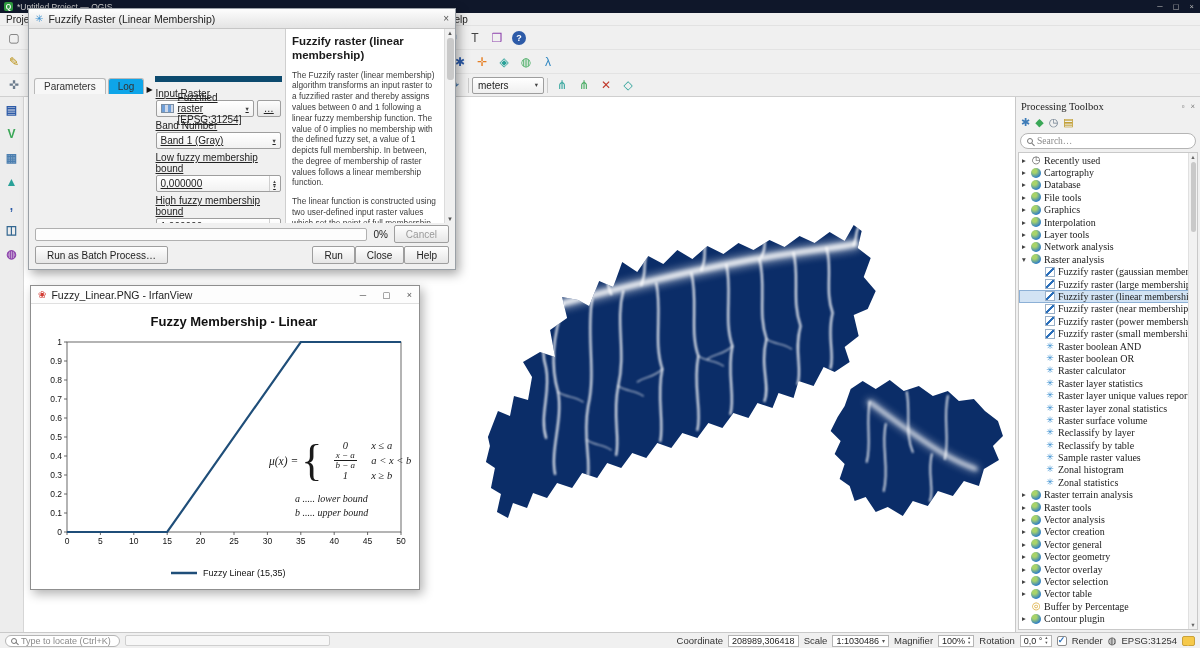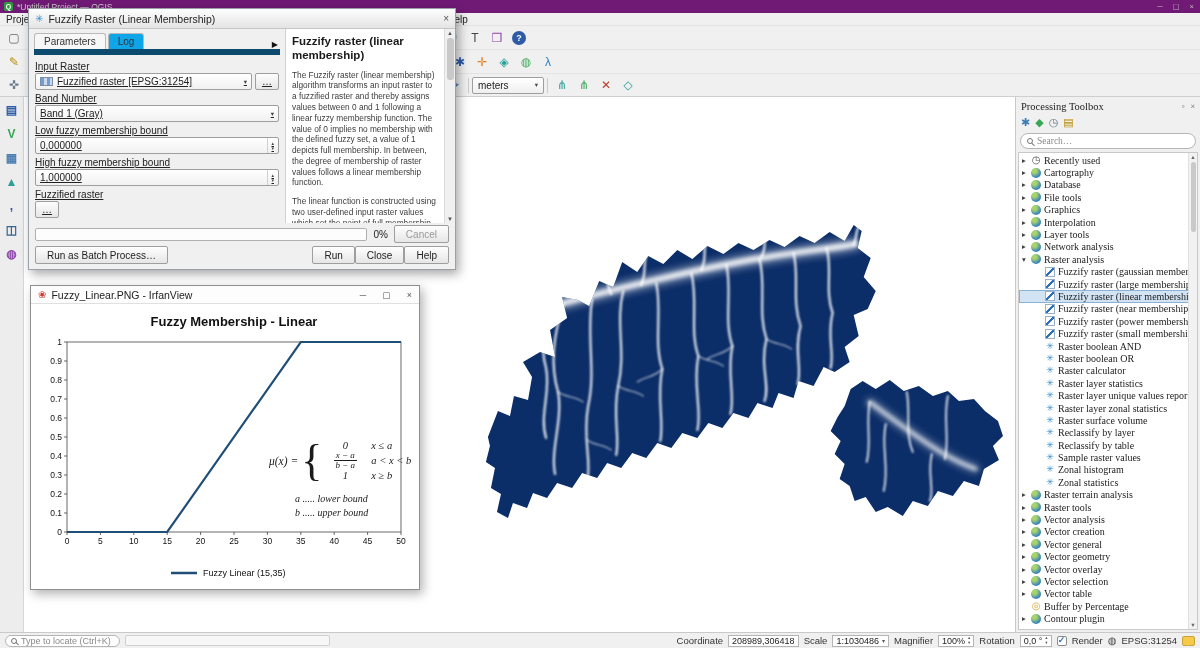--- a/index.html
+++ b/index.html
@@ -1,20 +1,20 @@
 <!DOCTYPE html>
 <html><head>
 <meta charset="utf-8">
 <style>
   * { box-sizing: border-box; margin: 0; padding: 0; }
   html,body { width:1200px; height:648px; overflow:hidden; }
   body { font-family:"Liberation Sans",sans-serif; font-size:11px; background:#f0f0f0; position:relative; color:#222; }
 
   
-  .titlebar { height:13px; background:#701a75; color:#c8c8c8; display:flex; align-items:center; padding:0 4px; font-size:8.5px; }
+  .titlebar { height:13px; background:#0f172a; color:#c8c8c8; display:flex; align-items:center; padding:0 4px; font-size:8.5px; }
   .qlogo { width:9px; height:9px; border-radius:2px; background:#2e9a3f; color:#fff; font-size:7px; font-weight:bold; display:flex; align-items:center; justify-content:center; margin-right:4px; }
   .title-text { flex:1; white-space:nowrap; overflow:hidden; }
   .win-controls { display:flex; gap:10px; font-size:7.5px; color:#bbb; padding-right:2px; }
 
   
   .menubar { height:13px; background:#f0f0f0; display:flex; align-items:center; gap:12px; padding:0 6px; font-size:10px; border-bottom:1px solid #e2e2e2; }
   .menu-item { color:#222; }
   .tbrow { height:24px; background:#f0f0f0; display:flex; align-items:center; padding:0 3px; border-bottom:1px solid #e3e3e3; }
   .tbrow.last { height:23px; border-bottom:1px solid #cfcfcf; }
   .tb-icon { width:20px; height:20px; display:inline-flex; align-items:center; justify-content:center; font-size:12px; margin:0 1px; border-radius:2px; }
@@ -68,21 +68,21 @@
   .bubble-icon { width:13px; height:10px; background:#f6c94a; border:1px solid #caa23a; border-radius:2px; position:relative; }
   .bubble-icon::after { content:""; position:absolute; left:2px; bottom:-4px; border:3px solid transparent; border-top-color:#f6c94a; }
 
   
   .dialog { position:absolute; left:28px; top:8px; width:428px; height:262px; background:#f0f0f0; border:1px solid #9aa0a6; box-shadow:3px 4px 10px rgba(0,0,0,0.35); z-index:60; display:flex; flex-direction:column; }
   .dlg-title { height:20px; background:linear-gradient(#fdfdfd,#e4e4e4); border-bottom:1px solid #c6c6c6; display:flex; align-items:center; gap:5px; padding:0 6px; font-size:10.5px; color:#222; }
   .dlg-title .sp { flex:1; }
   .dlg-close { color:#555; font-size:10px; }
   .dlg-alg-icon { color:#3a8fd0; font-size:10px; }
   .dlg-body { flex:1; display:flex; overflow:hidden; }
-  .dlg-left { flex:1; padding:4px 5px 0; display:flex; flex-direction:column; overflow:hidden; }
+  .dlg-left { flex:1; padding:4px 5px 0; display:flex; flex-direction:row; overflow:hidden;margin-top:43px; }
   .dlg-tabs { display:flex; align-items:flex-end; height:18px; }
   .tab { font-size:10px; padding:2px 9px; border:1px solid #b9b9b9; border-bottom:none; background:#0ea5e9; border-radius:3px 3px 0 0; color:#333; margin-right:2px; }
   .tab.active { background:#f7f7f7; }
   .collapse-arrow { margin-left:auto; font-size:8px; color:#111; padding-right:2px; }
   .dlg-fields { border-top:6px solid #0c4a6e; padding:3px 1px 0; flex:1;text-decoration:underline; }
   .fld-label { font-size:10px; color:#222; margin:3px 0 1px; }
   .fld-row { display:flex; gap:3px; }
   .combo, .spin, .txt { flex:1; height:17px; border:1px solid #9e9e9e; border-radius:2px; background:linear-gradient(#ffffff,#f1f1f1); display:flex; align-items:center; gap:4px; padding:0 4px; font-size:10px; color:#222; }
   .combo-arrow { margin-left:auto; font-size:6.5px; color:#444; }
   .spin-btns { margin-left:auto; display:flex; flex-direction:column; justify-content:center; font-size:5px; line-height:5px; color:#444; border-left:1px solid #cfcfcf; padding-left:3px; height:100%; }

